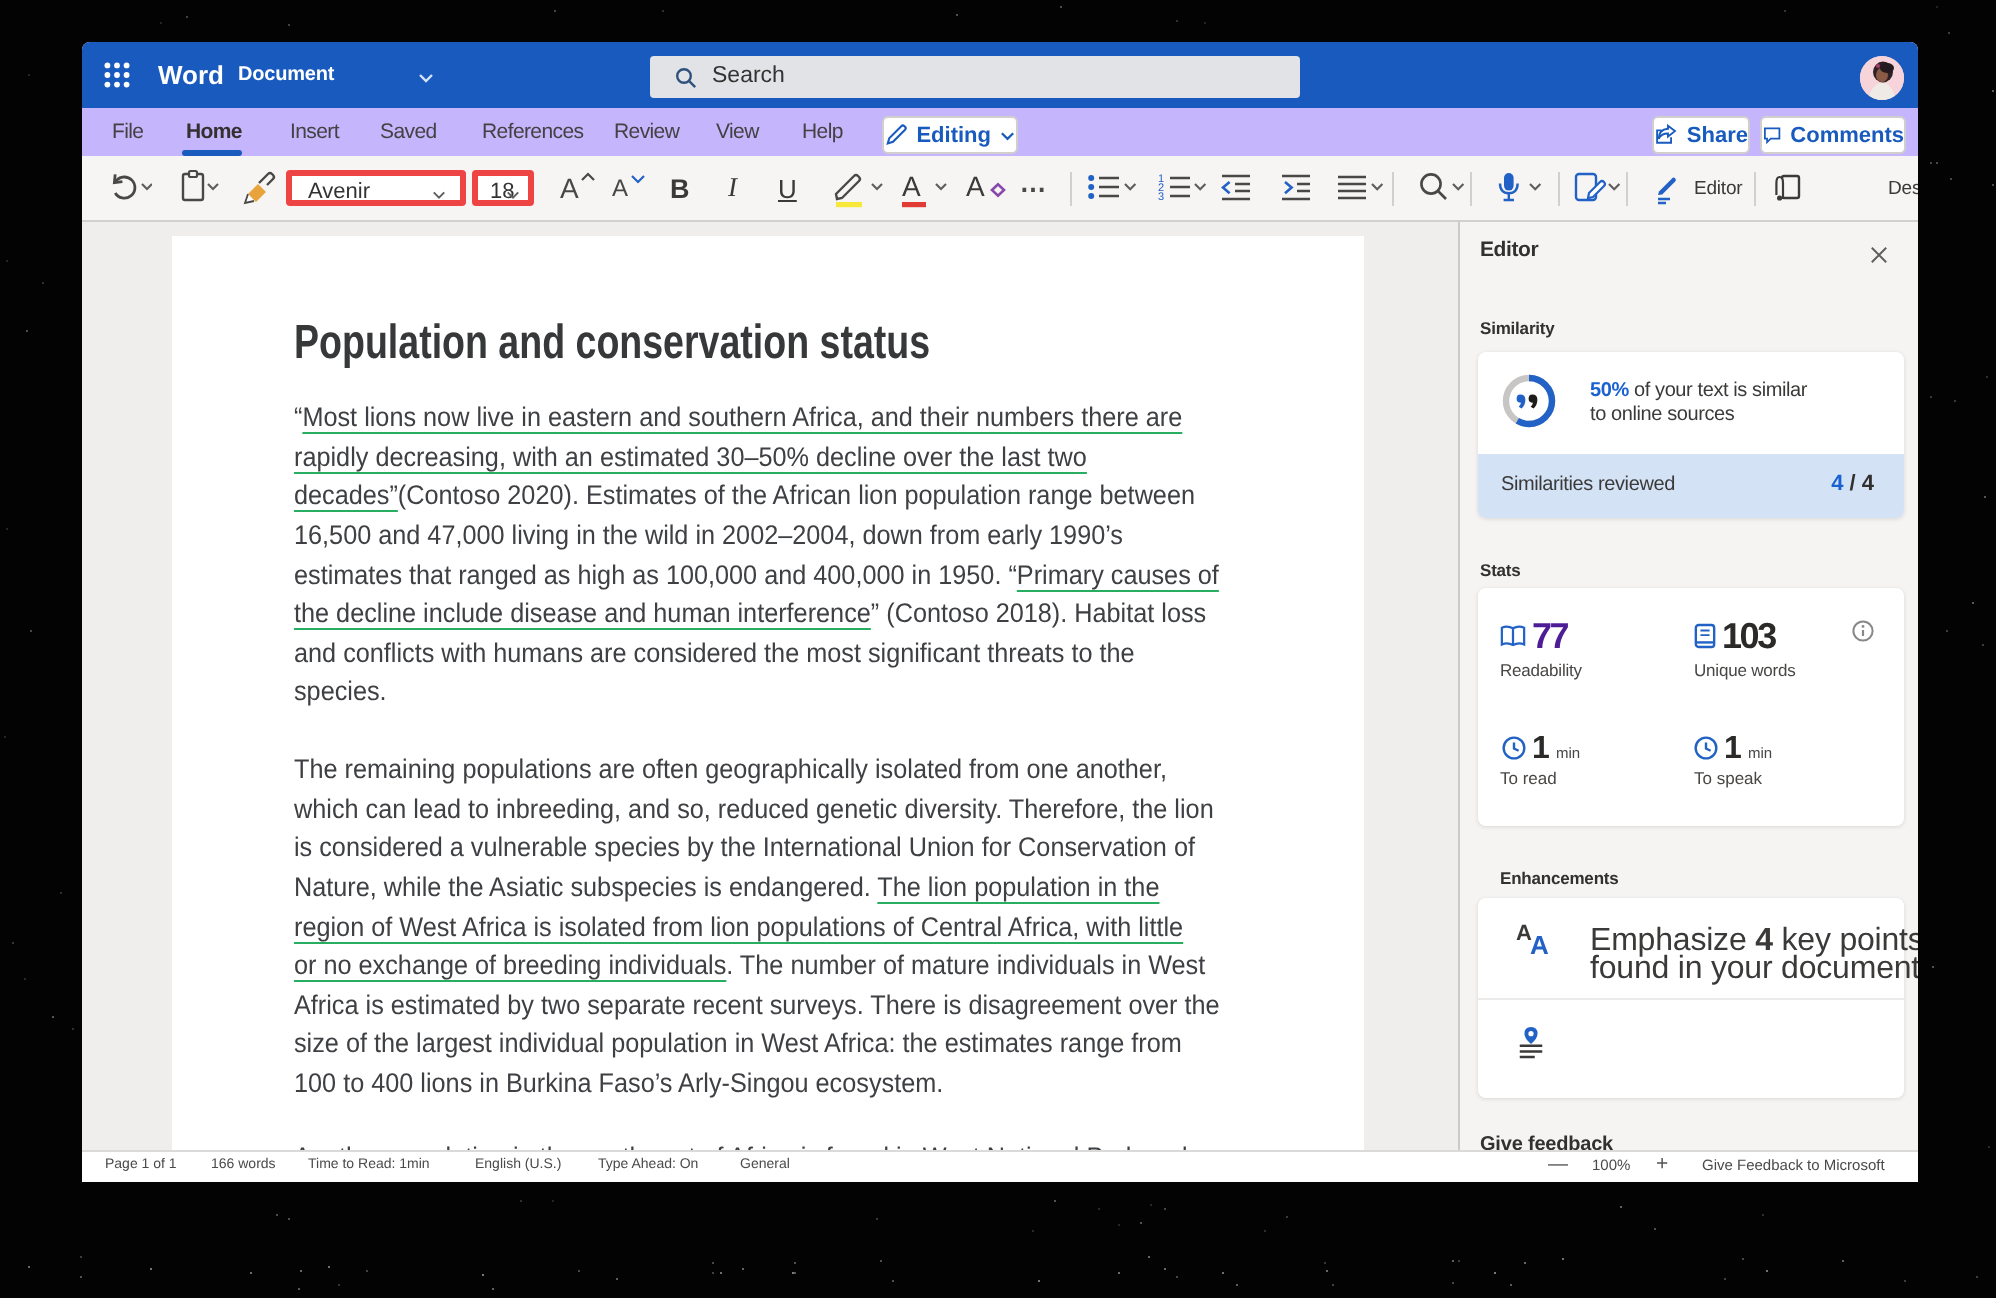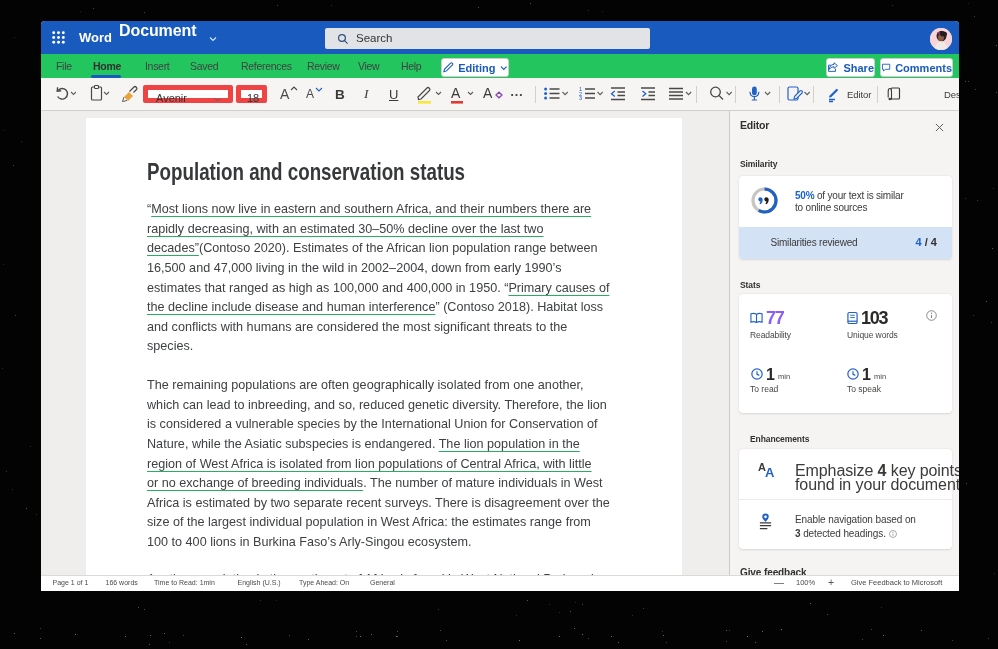--- a/index.html
+++ b/index.html
@@ -6,27 +6,27 @@
   *{box-sizing:border-box;font-family:"Liberation Sans",sans-serif;}
   #stage{position:relative;width:998px;height:649px;background:#030303;}
   #win{position:absolute;left:41px;top:21px;width:918px;height:570px;background:#fff;border-radius:4px 4px 0 0;overflow:hidden;}
   
   #titlebar{position:absolute;left:0;top:0;width:918px;height:33px;background:#185abd;}
   #waffle{position:absolute;left:11px;top:10px;width:13px;height:13px;}
   .tbtext{position:absolute;color:#fff;white-space:nowrap;}
   #searchbox{position:absolute;left:284px;top:7px;width:325px;height:21px;background:#e1e3e6;border-radius:2px;}
   #avatar{position:absolute;left:889px;top:6.5px;width:22px;height:22px;border-radius:50%;overflow:hidden;background:#f7d3da;}
   
-  #menurow{position:absolute;left:0;top:33px;width:918px;height:24px;background:#22c55e;}
+  #menurow{position:absolute;left:0;top:33px;width:918px;height:24px;background:#c4b5fd;}
   .mi{position:absolute;top:0;height:24px;line-height:25px;font-size:10.5px;letter-spacing:-0.3px;color:#424242;}
   .btn{position:absolute;background:#fff;border:1px solid #d1cfcd;border-radius:3px;display:flex;align-items:center;justify-content:center;color:#185abd;font-weight:bold;font-size:11px;}
   
   #toolbar{position:absolute;left:0;top:57px;width:918px;height:33px;background:#f6f5f3;border-bottom:1px solid #d2d0ce;}
   .tbi{position:absolute;top:0;height:32px;display:flex;align-items:center;}
-  .combo{position:absolute;background:#fff;border:5px solid #ef4444;border-radius:2px;font-size:11px;color:#333;}
+  .combo{position:absolute;background:#fff;border:3px solid #ef4444;border-radius:2px;font-size:11px;color:#333;}
   .chev{display:inline-block;width:7px;height:7px;}
   
   #content{position:absolute;left:0;top:90px;width:918px;height:464px;background:#efeeed;overflow:hidden;}
   #page{position:absolute;left:45px;top:7px;width:596px;height:700px;background:#fff;}
   #panel{position:absolute;left:689px;top:0;width:229px;height:464px;background:#f5f4f2;}
   #paneldiv{position:absolute;left:688px;top:0;width:1px;height:464px;background:#cccac8;}
   .card{position:absolute;left:9px;width:213px;background:#fff;border-radius:4px;box-shadow:0 0.5px 2px rgba(0,0,0,.12);}
   .plabel{position:absolute;left:10px;font-weight:bold;font-size:8.5px;color:#323130;letter-spacing:-0.1px;}
   
   #statusbar{position:absolute;left:0;top:554px;width:918px;height:16px;background:#fff;border-top:1px solid #dcdad8;font-size:7px;color:#4a4a4a;}
@@ -151,21 +151,21 @@
             <circle cx="11.3" cy="1.7" r="1.45"></circle>
             <circle cx="1.7" cy="6.5" r="1.45"></circle>
             <circle cx="6.5" cy="6.5" r="1.45"></circle>
             <circle cx="11.3" cy="6.5" r="1.45"></circle>
             <circle cx="1.7" cy="11.3" r="1.45"></circle>
             <circle cx="6.5" cy="11.3" r="1.45"></circle>
             <circle cx="11.3" cy="11.3" r="1.45"></circle>
           </g>
         </svg>
     <div class="tbtext" style="left:38px;top:9px;font-size:13px;font-weight:bold;">Word</div>
-    <div class="tbtext" style="left:78px;top:1px;font-size:16px;letter-spacing:-0.1px;font-weight:bold;text-align:center;">Document</div>
+    <div class="tbtext" style="left:78px;top:11px;font-size:10px;letter-spacing:-0.1px;font-weight:bold;text-align:center;">Document</div>
     <div class="tbtext" style="left:128px;top:11.5px;font-size:10px;color:#d8e4f5;margin-top:23px;">- Saved</div>
     <svg style="position:absolute;left:168px;top:14.5px;" width="8" height="6" viewBox="0 0 8 6">
           <path d="M1 1.5 L4 4.5 L7 1.5" stroke="#d8e4f5" stroke-width="1.2" fill="none"></path>
         </svg>
     <div id="searchbox">
       <svg style="position:absolute;left:12px;top:4.5px;" width="12" height="12" viewBox="0 0 12 12">
             <circle cx="5" cy="5" r="3.4" stroke="#30507e" stroke-width="1.2" fill="none"></circle>
             <path d="M7.6 7.6 L10.6 10.6" stroke="#30507e" stroke-width="1.2"></path>
           </svg>
       <div style="position:absolute;left:31px;top:4px;font-size:11.5px;color:#333;">Search</div>
@@ -363,29 +363,29 @@
       <div class="plabel" style="top:48px;">Similarity</div>
       <div class="card" style="top:65px;height:83px;">
         <svg style="position:absolute;left:11px;top:10px;" width="29" height="29" viewBox="0 0 29 29">
           <circle cx="14.5" cy="14.5" r="11.5" fill="none" stroke="#c8c6c4" stroke-width="3.2"></circle>
           <circle cx="14.5" cy="14.5" r="11.5" fill="none" stroke="#2262c6" stroke-width="3.2" stroke-dasharray="42 30.2" transform="rotate(-90 14.5 14.5)"></circle>
           <path d="M10.1 11.2 q2.6 0 2.6 2.7 q0 2.6 -1.9 4.3 l-1.5 -0.8 q1 -0.9 1.2 -2 q-2.2 0 -2.2 -2 q0 -2.2 1.8 -2.2z" fill="#2262c6"></path>
           <path d="M16.1 11.2 q2.6 0 2.6 2.7 q0 2.6 -1.9 4.3 l-1.5 -0.8 q1 -0.9 1.2 -2 q-2.2 0 -2.2 -2 q0 -2.2 1.8 -2.2z" fill="#1d1c1b"></path>
         </svg>
         <div style="position:absolute;left:56px;top:13.5px;font-size:10px;color:#3b3a39;line-height:12.5px;letter-spacing:-0.2px;"><b style="color:#1a62d2;">50%</b> of your text is similar<br>to online sources</div>
         <div style="position:absolute;left:0;top:51px;width:213px;height:32px;background:#d4e2f6;border-radius:0 0 4px 4px;"></div>
-        <div style="position:absolute;left:11.5px;top:61px;font-size:10px;color:#3b3a39;letter-spacing:-0.2px;margin-left:20px;">Similarities reviewed</div>
+        <div style="position:absolute;left:11.5px;top:61px;font-size:10px;color:#3b3a39;letter-spacing:-0.2px;">Similarities reviewed</div>
         <div style="position:absolute;right:15px;top:59.5px;font-size:11px;font-weight:bold;color:#323130;"><span style="color:#1a62d2;">4</span> / 4</div>
       </div>
       <div class="plabel" style="top:169px;">Stats</div>
       <div class="card" style="top:183px;height:119px;">
         <svg style="position:absolute;left:11px;top:18px;" width="13" height="13" viewBox="0 0 14 13">
               <path d="M1 1.5 Q4 0.2 7 1.8 Q10 0.2 13 1.5 L13 10.5 Q10 9.2 7 10.8 Q4 9.2 1 10.5 Z M7 1.8 V10.8" fill="none" stroke="#2262c6" stroke-width="1.2"></path>
             </svg>
-        <div style="position:absolute;left:27px;top:15px;font-size:18px;line-height:18px;font-weight:bold;color:#8b5cf6;letter-spacing:-1.2px;">77</div>
+        <div style="position:absolute;left:27px;top:15px;font-size:18px;line-height:18px;font-weight:bold;color:#4c1d95;letter-spacing:-1.2px;">77</div>
         <div style="position:absolute;left:11px;top:36px;font-size:8.5px;color:#484644;letter-spacing:-0.1px;">Readability</div>
         <svg style="position:absolute;left:108px;top:17px;" width="11" height="14" viewBox="0 0 12 14">
               <rect x="1" y="1" width="10" height="12" rx="1.5" fill="none" stroke="#2262c6" stroke-width="1.3"></rect>
               <path d="M3.5 4 H8.5 M3.5 6.5 H8.5" stroke="#2262c6" stroke-width="1"></path>
               <path d="M1 10.5 H11" stroke="#2262c6" stroke-width="1.3"></path>
             </svg>
         <div style="position:absolute;left:122px;top:15px;font-size:18px;line-height:18px;font-weight:bold;color:#2b2a29;letter-spacing:-1.2px;">103</div>
         <div style="position:absolute;left:108px;top:36px;font-size:8.5px;color:#484644;letter-spacing:-0.1px;">Unique words</div>
         <svg style="position:absolute;left:186.5px;top:16px;" width="11" height="11" viewBox="0 0 11 11">
               <circle cx="5.5" cy="5.5" r="4.8" fill="none" stroke="#8a8886" stroke-width="1"></circle>
@@ -411,25 +411,20 @@
       <div class="card" style="top:338px;height:100px;">
         <div style="position:absolute;left:19px;top:13px;font-size:11px;line-height:11px;font-weight:bold;color:#3b3a39;">A</div>
         <div style="position:absolute;left:26px;top:17px;font-size:13px;line-height:13px;font-weight:bold;color:#2262c6;">A</div>
         <div style="position:absolute;left:56px;top:15px;font-size:16px;color:#3b3a39;line-height:13.5px;letter-spacing:-0.1px;white-space:nowrap;">Emphasize <b>4</b> key points<br>found in your document.</div>
         <div style="position:absolute;left:0;top:49.6px;width:213px;height:1px;background:#edebe9;"></div>
         <svg style="position:absolute;left:19px;top:64px;" width="15" height="17" viewBox="0 0 16 18">
               <path d="M2 10.5 H14 M2 13.5 H14 M2 16.5 H10" stroke="#3b3a39" stroke-width="1.3"></path>
               <path d="M8 0.5 Q11.5 0.5 11.5 4 Q11.5 6.5 8 9.5 Q4.5 6.5 4.5 4 Q4.5 0.5 8 0.5z" fill="#2262c6"></path>
               <circle cx="8" cy="4" r="1.4" fill="#fff"></circle>
             </svg>
-        <div style="position:absolute;left:56px;top:64px;font-size:10px;color:#3b3a39;line-height:14px;letter-spacing:-0.1px;white-space:nowrap;">Enable navigation based on<br><b>3</b> detected headings. <svg width="8" height="8" viewBox="0 0 11 11" style="margin-bottom:-1px;">
-                <circle cx="5.5" cy="5.5" r="4.8" fill="none" stroke="#8a8886" stroke-width="1"></circle>
-                <path d="M5.5 5 V8" stroke="#8a8886" stroke-width="1.1"></path>
-                <circle cx="5.5" cy="3.2" r="0.7" fill="#8a8886"></circle>
-              </svg></div>
       </div>
       <div class="plabel" style="top:456px;font-size:10px;">Give feedback</div>
     </div>
   </div>
   <div id="statusbar">
     <div class="st" style="left:11.5px;">Page 1 of 1</div>
     <div class="st" style="left:64.5px;">166 words</div>
     <div class="st" style="left:113px;">Time to Read: 1min</div>
     <div class="st" style="left:196.5px;">English (U.S.)</div>
     <div class="st" style="left:258px;">Type Ahead: On</div>

